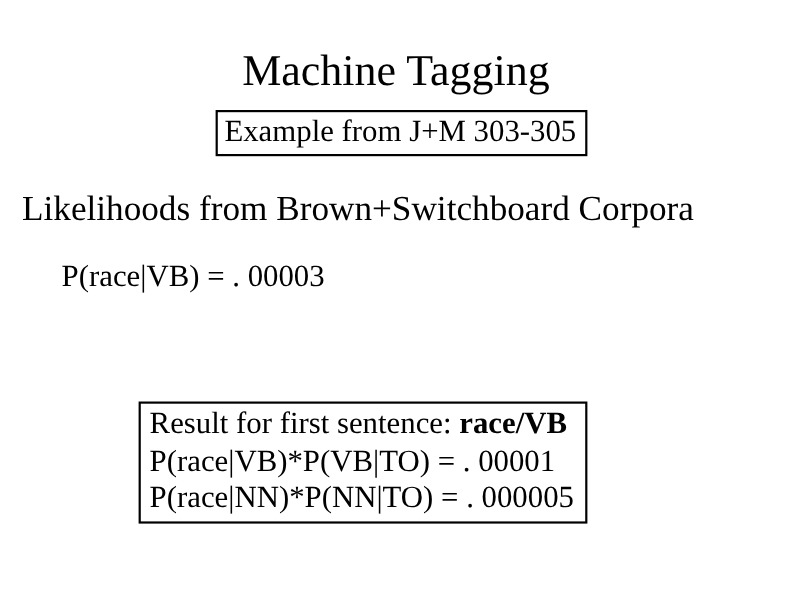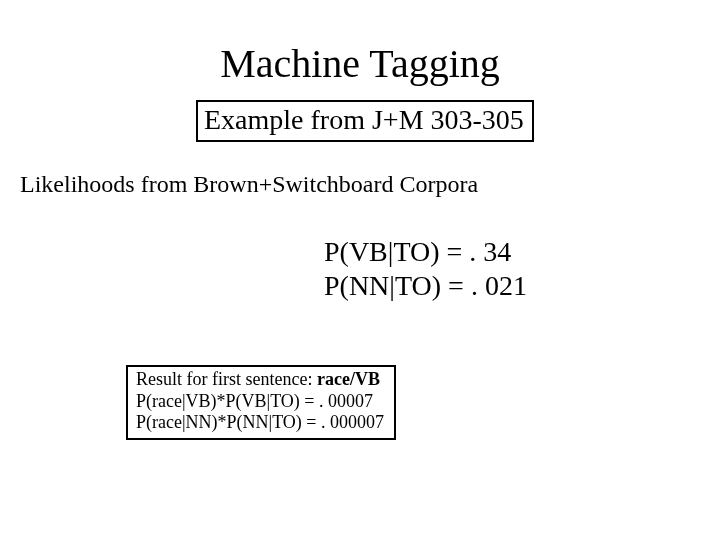--- a/index.html
+++ b/index.html
@@ -31,21 +31,21 @@
     left: 196px;
     border: 2px solid #000000;
     padding: 1px 8px 3px 6px;
     font-size: 28px;
     line-height: 1.2;
   }
   .likelihoods {
     position: absolute;
     top: 171px;
     left: 20px;
-    font-size: 24px;
+    font-size: 32px;
   }
   .col-left {
     position: absolute;
     top: 235px;
     left: 56px;
     font-size: 28px;
     line-height: 1.2;
   }
   .col-right {
     position: absolute;
@@ -53,45 +53,42 @@
     left: 324px;
     font-size: 28px;
     line-height: 1.2;
   }
   .result-box {
     position: absolute;
     top: 365px;
     left: 126px;
     border: 2px solid #000;
     padding: 2px 10px 4px 8px;
-    font-size: 18px;
+    font-size: 28px;
     line-height: 1.2;
   }
   .bold { font-weight: bold; }
 </style>
 </head>
 <body>
 
 <div class="slide">
 
   <div class="title">Machine Tagging</div>
 
   <div class="example-box">Example from J+M 303-305</div>
 
   <div class="likelihoods">Likelihoods from Brown+Switchboard Corpora</div>
 
   <div class="col-left">
+    <div>P(race|VB) = . 00003</div>
   </div>
 
-  <div class="col-right">
-    <div>P(VB|TO) = . 34</div>
-    <div>P(NN|TO) = . 021</div>
-  </div>
 
   <div class="result-box">
     <div>
       <span>Result for first sentence:  </span><span class="bold">race/VB</span>
     </div>
-    <div>P(race|VB)*P(VB|TO) = . 00007</div>
-    <div>P(race|NN)*P(NN|TO) = . 000007</div>
+    <div>P(race|VB)*P(VB|TO) = . 00001</div>
+    <div>P(race|NN)*P(NN|TO) = . 000005</div>
   </div>
 
 </div>
 
 </body></html>

